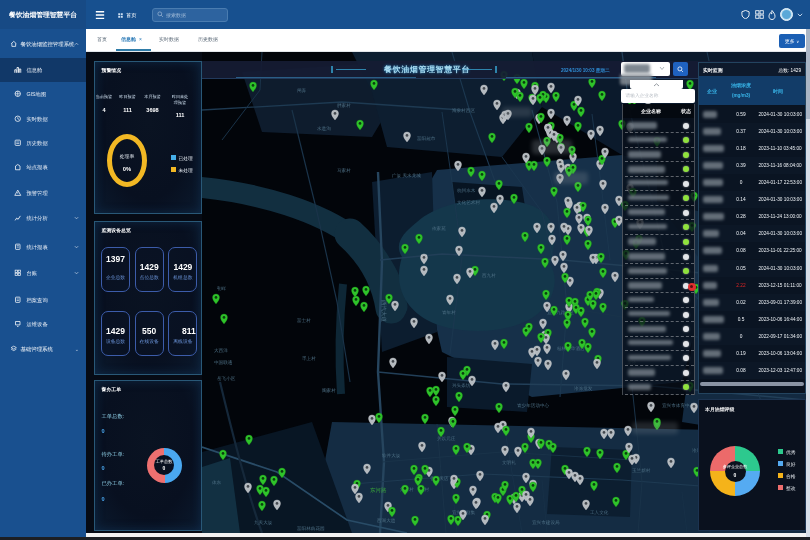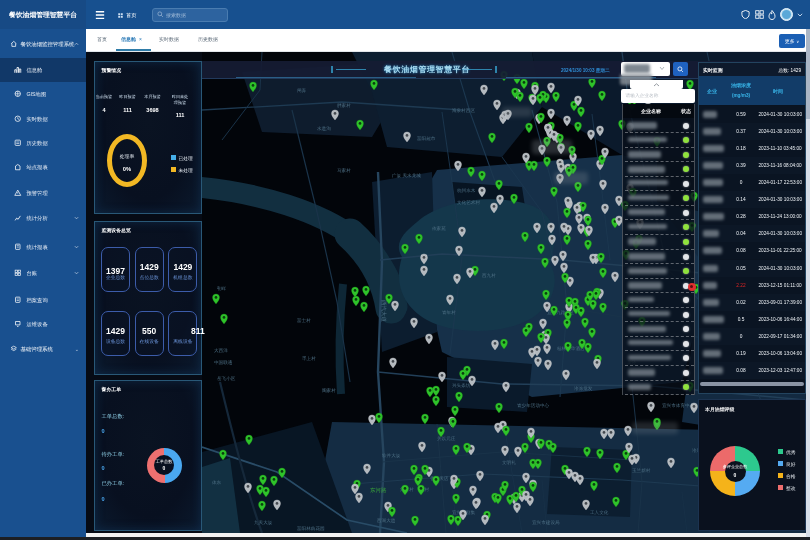--- a/index.html
+++ b/index.html
@@ -541,41 +541,41 @@
 <div style="position:absolute;left:12.5px;top:91px;width:40px;text-align:center;color:#e8eef5;font-size:4.8px">处理率</div>
 <div style="position:absolute;left:12.5px;top:104px;width:40px;text-align:center;color:#fff;font-size:5.8px;font-weight:bold">0%</div>
 <div style="position:absolute;left:76px;top:93px;width:5px;height:5px;background:#45aee8"></div>
         <div style="position:absolute;left:84px;top:92.5px;color:#e8eef5;font-size:4.7px">已处理</div>
 <div style="position:absolute;left:76px;top:105px;width:5px;height:5px;background:#f2b824"></div>
         <div style="position:absolute;left:84px;top:104.5px;color:#e8eef5;font-size:4.7px">未处理</div>
 </div>
 <div class="panel" style="left:7.5px;top:169px;width:108px;height:154px">
         <div class="ptitle">监测设备总览</div>
 <div style="position:absolute;left:6.5px;top:24.5px;width:29px;height:45px;border:1px solid #3c5caa;border-radius:7px;background:rgba(12,20,40,.35)">
-<div style="position:absolute;left:0;top:18px;width:100%;text-align:center;color:#fff;font-size:8.5px;font-weight:bold">1397</div>
+<div style="position:absolute;left:0;top:6px;width:100%;text-align:center;color:#fff;font-size:8.5px;font-weight:bold">1397</div>
 <div style="position:absolute;left:0;top:26px;width:100%;text-align:center;color:#6a93d8;font-size:4.8px">企业总数</div>
         </div>
 <div style="position:absolute;left:40.2px;top:24.5px;width:29px;height:45px;border:1px solid #3c5caa;border-radius:7px;background:rgba(12,20,40,.35)">
 <div style="position:absolute;left:0;top:14px;width:100%;text-align:center;color:#fff;font-size:8.5px;font-weight:bold">1429</div>
 <div style="position:absolute;left:0;top:26px;width:100%;text-align:center;color:#6a93d8;font-size:4.8px">点位总数</div>
         </div>
 <div style="position:absolute;left:73.9px;top:24.5px;width:29px;height:45px;border:1px solid #3c5caa;border-radius:7px;background:rgba(12,20,40,.35)">
 <div style="position:absolute;left:0;top:14px;width:100%;text-align:center;color:#fff;font-size:8.5px;font-weight:bold">1429</div>
 <div style="position:absolute;left:0;top:26px;width:100%;text-align:center;color:#6a93d8;font-size:4.8px">机组总数</div>
         </div>
 <div style="position:absolute;left:6.5px;top:88.5px;width:29px;height:45px;border:1px solid #3c5caa;border-radius:7px;background:rgba(12,20,40,.35)">
 <div style="position:absolute;left:0;top:14px;width:100%;text-align:center;color:#fff;font-size:8.5px;font-weight:bold">1429</div>
 <div style="position:absolute;left:0;top:26px;width:100%;text-align:center;color:#6a93d8;font-size:4.8px">设备总数</div>
         </div>
 <div style="position:absolute;left:40.2px;top:88.5px;width:29px;height:45px;border:1px solid #3c5caa;border-radius:7px;background:rgba(12,20,40,.35)">
 <div style="position:absolute;left:0;top:14px;width:100%;text-align:center;color:#fff;font-size:8.5px;font-weight:bold">550</div>
 <div style="position:absolute;left:0;top:26px;width:100%;text-align:center;color:#6a93d8;font-size:4.8px">在线设备</div>
         </div>
 <div style="position:absolute;left:73.9px;top:88.5px;width:29px;height:45px;border:1px solid #3c5caa;border-radius:7px;background:rgba(12,20,40,.35)">
-<div style="position:absolute;left:15px;top:14px;width:100%;text-align:center;color:#fff;font-size:8.5px;font-weight:bold">811</div>
+<div style="position:absolute;left:6px;top:14px;width:100%;text-align:center;color:#fff;font-size:8.5px;font-weight:bold">811</div>
 <div style="position:absolute;left:0;top:26px;width:100%;text-align:center;color:#6a93d8;font-size:4.8px">离线设备</div>
         </div>
 </div>
 <div class="panel" style="left:7.5px;top:328px;width:108px;height:151px">
         <div class="ptitle">督办工单</div>
 <div style="position:absolute;left:7px;top:32px;color:#8fd0e8;font-size:5.3px;font-weight:normal">工单总数:</div>
 <div style="position:absolute;left:7px;top:47px;color:#4aa8f0;font-size:5.6px;font-weight:bold">0</div>
 <div style="position:absolute;left:7px;top:70px;color:#8fd0e8;font-size:5.3px;font-weight:normal">待办工单:</div>
 <div style="position:absolute;left:7px;top:84px;color:#4aa8f0;font-size:5.6px;font-weight:bold">0</div>
 <div style="position:absolute;left:7px;top:99px;color:#8fd0e8;font-size:5.3px;font-weight:normal">已办工单:</div>

